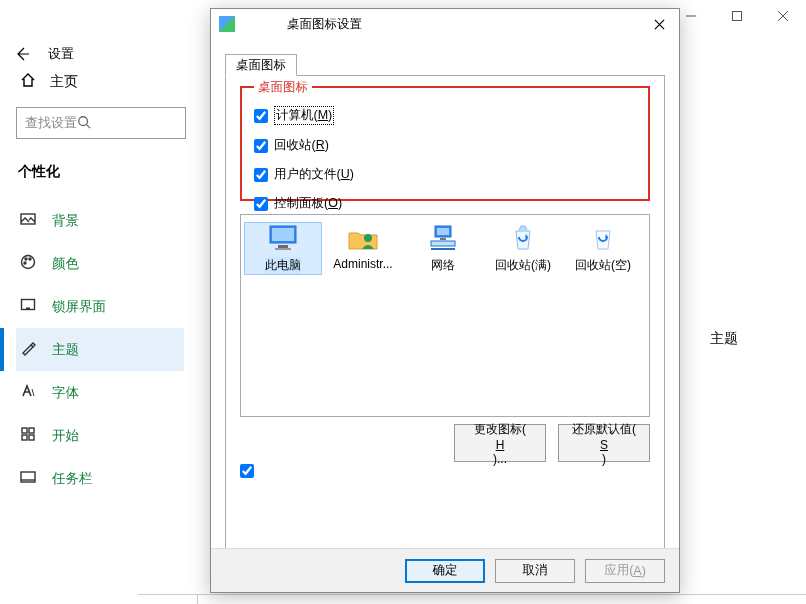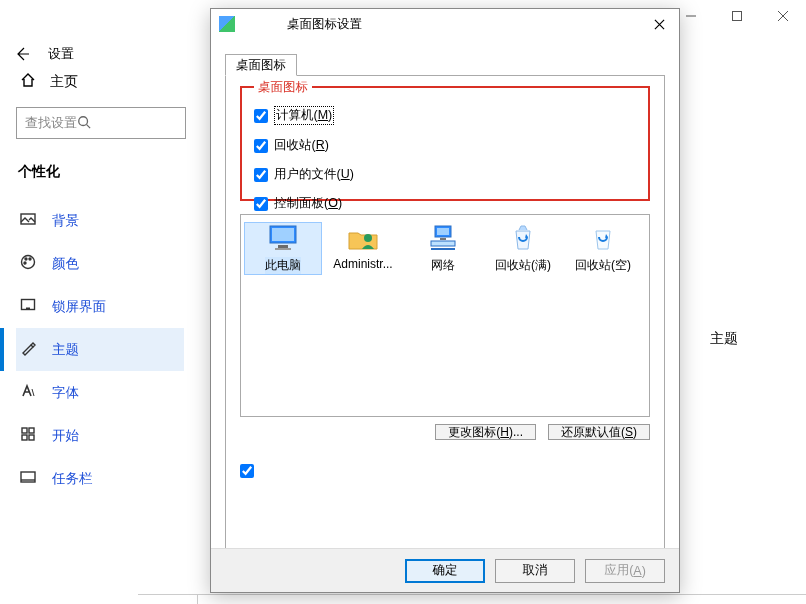--- a/index.html
+++ b/index.html
@@ -17,21 +17,21 @@
   .back-arrow svg { width:16px; height:16px; stroke:#000; fill:none; stroke-width:1.2; }
   .settings-title { font-size: 13px; }
 
   .settings-body { position:absolute; left:0; top:54px; right:0; bottom:0; }
   .sidebar { width: 200px; padding: 10px 16px 0 16px; }
   .home-row { display:flex; align-items:center; gap:14px; font-size:14px; padding: 8px 4px 16px 4px; color:#000;}
   .home-row svg{width:16px;height:16px;stroke:#000;fill:none;stroke-width:1.4;}
   .search-box { width: 170px; height: 32px; border:1px solid #999; display:flex; align-items:center; padding:0 8px; color:#888; font-size:13px;}
   .search-box svg{width:14px;height:14px;margin-left:auto;stroke:#666;fill:none;stroke-width:1.5;}
   .category { font-weight:600; font-size:14px; margin:24px 0 18px 2px;}
-  .nav-item { display:flex; align-items:center; gap:16px; padding:12px 4px; font-size:13.5px; color:#1d4ed8; position:relative;}
+  .nav-item { display:flex; align-items:center; gap:16px; padding:12px 4px; font-size:13.5px; color:#15803d; position:relative;}
   .nav-item svg{width:16px;height:16px;stroke:#333;fill:none;stroke-width:1.4;}
   .nav-item.selected { background:#e6f0fb; }
   .nav-item.selected::before{content:"";position:absolute;left:-16px;top:0;bottom:0;width:4px;background:#0078d4;}
 
   .content-stub { position:absolute; left: 710px; top: 276px; font-size: 14px; }
 
   
   .dialog { position:absolute; left:210px; top:8px; width:470px; height:585px; background:#fff; border:1px solid #888; box-shadow:0 4px 20px rgba(0,0,0,.25);}
   .dlg-titlebar { height:30px; display:flex; align-items:center; padding:0 0 0 8px;gap:44px;}
   .dlg-appicon { width:16px; height:16px; margin-right:8px; background:linear-gradient(135deg,#4da3ff 0 50%,#3fc46b 50% 100%); }
@@ -53,21 +53,21 @@
   .chk.focus-rect span.lbl { border:1px dotted #000; padding:0 1px; }
 
   .preview-box { position:absolute; left:14px; top:138px; right:14px; height:203px; border:1px solid #aaa; background:#fff; padding:8px 4px;}
   .preview-row { display:flex; gap:4px;}
   .pv-item { width:76px; display:flex; flex-direction:column; align-items:center; font-size:12px; gap:4px; text-align:center; white-space:nowrap; overflow:hidden; text-overflow:ellipsis;}
   .pv-icon { width:34px; height:30px; display:flex; align-items:center; justify-content:center;}
   .pv-item.selected{ outline:1px solid #99c9ff; background:#d9ecff;}
   .pv-item.selected .pv-label{ background:#cde6ff;}
 
   .btn-row { position:absolute; right:14px; top:348px; display:flex; gap:12px;}
-  .btn { height:16px; min-width:92px; padding:0 12px; border:1px solid #999; background:#f3f3f3; font-size:12px; display:flex; align-items:center; justify-content:center;}
+  .btn { height:38px; min-width:92px; padding:0 12px; border:1px solid #999; background:#f3f3f3; font-size:12px; display:flex; align-items:center; justify-content:center;flex-direction:column;}
   .btn .u{text-decoration:underline;}
 
   .allow-row { position:absolute; left:14px; top:388px; display:flex; align-items:center; gap:6px; font-size:12.5px;}
   .allow-row input{width:14px;height:14px;margin:0;}
   .allow-row .u { text-decoration: underline; }
 
   .dlg-footer { position:absolute; left:0; right:0; bottom:0; height:44px; background:#f0f0f0; border-top:1px solid #ddd; display:flex; align-items:center; justify-content:flex-end; gap:10px; padding-right:14px;}
   .fbtn{ height:24px; width:80px; border:1px solid #999; background:#f3f3f3; font-size:12.5px; display:flex; align-items:center; justify-content:center;}
   .fbtn .u{text-decoration:underline;}
   .fbtn.primary{ border:2px solid #0078d4; background:#e5f1fb; }

